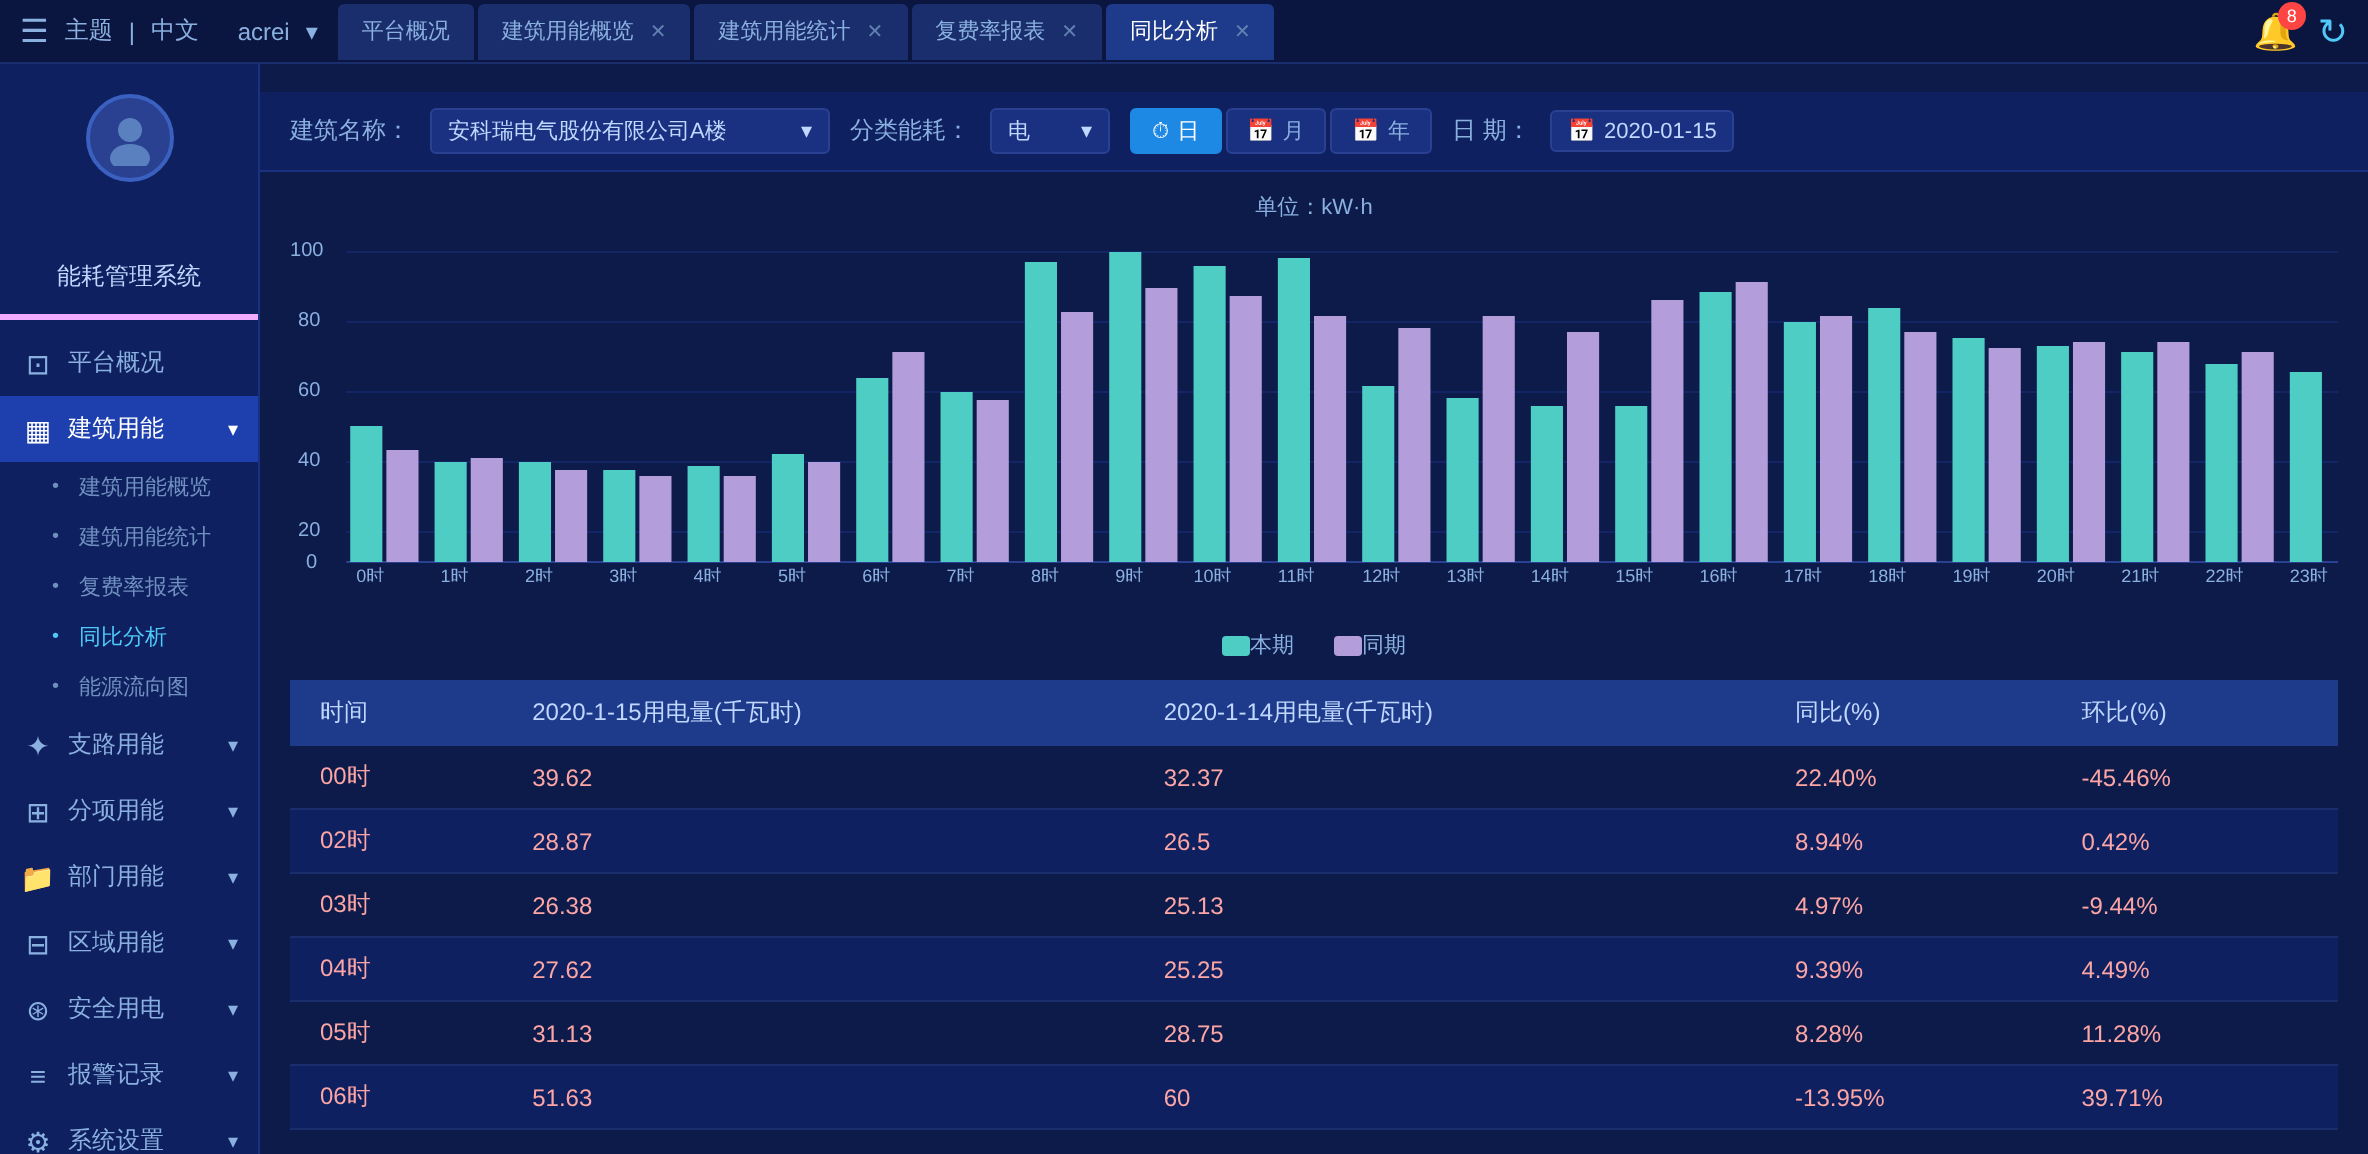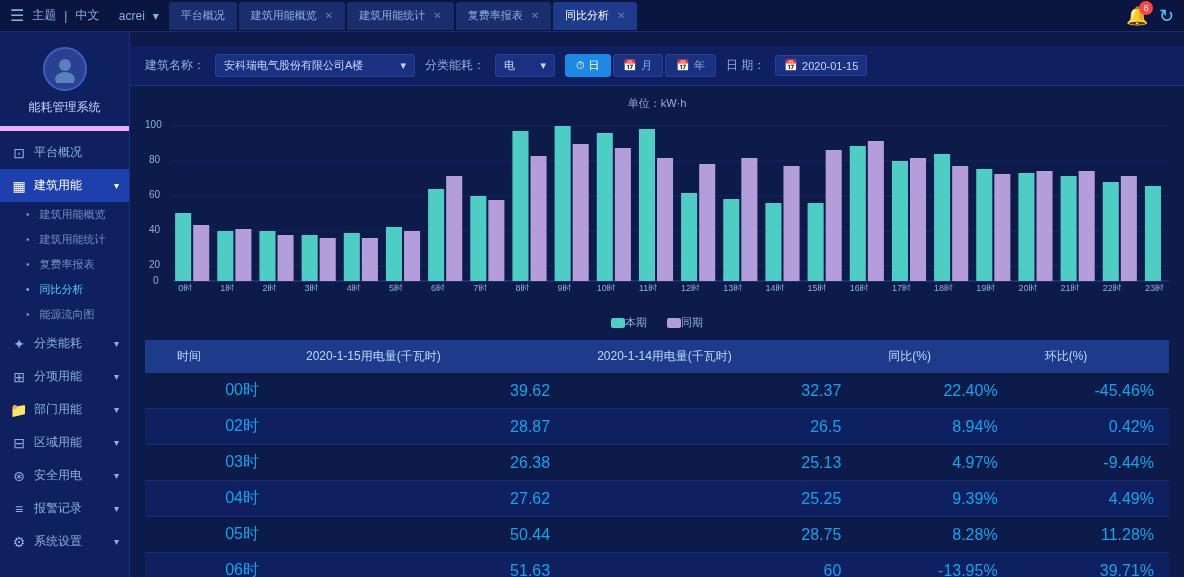--- a/index.html
+++ b/index.html
@@ -14,21 +14,21 @@
     .top-tab.active { background: #1e3a8a; color: #ffffff; }
     .top-tab .close-x { font-size: 10px; color: #6080b0; margin-left: 4px; cursor: pointer; }
     .top-bar-right { display: flex; align-items: center; gap: 10px; margin-left: auto; }
     .notif-badge { position: absolute; top: -4px; right: -4px; background: #ff4444; color: white; border-radius: 50%; width: 14px; height: 14px; font-size: 9px; display: flex; align-items: center; justify-content: center; }
 
     
     .main-layout { display: flex; height: 545px; }
 
     
     .sidebar { width: 130px; background: #0f2060; border-right: 1px solid #1a3080; display: flex; flex-direction: column; }
-    .sidebar-user { display: flex; flex-direction: column; align-items: center; padding: 15px 0 10px; border-bottom: 5px solid #f0abfc; }
+    .sidebar-user { display: flex; flex-direction: column; align-items: center; padding: 15px 0 10px; border-bottom: 3px solid #f0abfc; gap: 31px; }
     .avatar { width: 44px; height: 44px; border-radius: 50%; background: #2a4090; border: 2px solid #3a60c0; display: flex; align-items: center; justify-content: center; color: #8ab0e0; font-size: 20px; }
     .system-title { color: #c0d8ff; font-size: 12px; margin-top: 8px; text-align: center; }
     .sidebar-menu { flex: 1; overflow-y: auto; padding: 5px 0; }
     .sidebar-item { display: flex; align-items: center; padding: 8px 10px; cursor: pointer; color: #8ab0e0; font-size: 12px; gap: 6px; }
     .sidebar-item.active { background: #1e40af; color: #ffffff; }
     .sidebar-item .icon { font-size: 14px; width: 18px; text-align: center; }
     .sidebar-item .arrow { margin-left: auto; font-size: 10px; }
     .sidebar-sub { padding-left: 16px; }
     .sidebar-sub-item { display: flex; align-items: center; padding: 5px 10px; cursor: pointer; color: #7090c0; font-size: 11px; gap: 6px; }
     .sidebar-sub-item.active { color: #4ec9f8; }
@@ -51,22 +51,22 @@
     .chart-section { padding: 10px 15px; flex-shrink: 0; text-align: center; }
     .chart-unit { color: #8ab0e0; font-size: 11px; margin-bottom: 5px; }
     .chart-container { position: relative; height: 195px; background: #0d1b4b; }
     .chart-legend { display: flex; gap: 20px; justify-content: center; margin-top: 4px; }
     .legend-item { display: flex; align-items: center; gap: 0; font-size: 11px; color: #8ab0e0; }
     .legend-color { width: 14px; height: 10px; border-radius: 2px; }
 
     
     .table-section { flex: 1; overflow-y: auto; padding: 0 15px 10px; }
     .data-table { width: 100%; border-collapse: collapse; }
-    .data-table th { background: #1e3a8a; color: #c0d8ff; padding: 8px 32px; text-align: left; font-size: 12px; font-weight: normal; position: sticky; top: 0; margin-top: 10px; }
-    .data-table td { padding: 7px 15px; font-size: 16px; border-bottom: 1px solid #1a2e6e; color: #0ea5e9; text-align: right; }
+    .data-table th { background: #1e3a8a; color: #c0d8ff; padding: 8px 15px; text-align: left; font-size: 12px; font-weight: normal; position: sticky; top: 0; margin-top: 10px; }
+    .data-table td { padding: 7px 15px; font-size: 12px; border-bottom: 1px solid #1a2e6e; color: #fca5a5; }
     .data-table tr:nth-child(odd) td { background: #0d1b4b; }
     .data-table tr:nth-child(even) td { background: #0f2060; }
 
     
     .svg-chart { width: 100%; height: 175px; }
   </style>
 </head>
 <body>
 
 <div class="top-bar">
@@ -146,21 +146,21 @@
         <div class="sidebar-sub-item active">
           <span>同比分析</span>
         </div>
         <div class="sidebar-sub-item">
           <span>能源流向图</span>
         </div>
       </div>
 
       <div class="sidebar-item">
         <span class="icon">✦</span>
-        <span>分类能耗</span>
+        <span>支路用能</span>
         <span class="arrow">▾</span>
       </div>
 
       <div class="sidebar-item">
         <span class="icon">⊞</span>
         <span>分项用能</span>
         <span class="arrow">▾</span>
       </div>
 
       <div class="sidebar-item">
@@ -393,21 +393,21 @@
   </tr>
             <tr>
     <td>04时</td>
     <td>27.62</td>
     <td>25.25</td>
     <td>9.39%</td>
     <td>4.49%</td>
   </tr>
             <tr>
     <td>05时</td>
-    <td>50.44</td>
+    <td>31.13</td>
     <td>28.75</td>
     <td>8.28%</td>
     <td>11.28%</td>
   </tr>
             <tr>
     <td>06时</td>
     <td>51.63</td>
     <td>60</td>
     <td>-13.95%</td>
     <td>39.71%</td>

